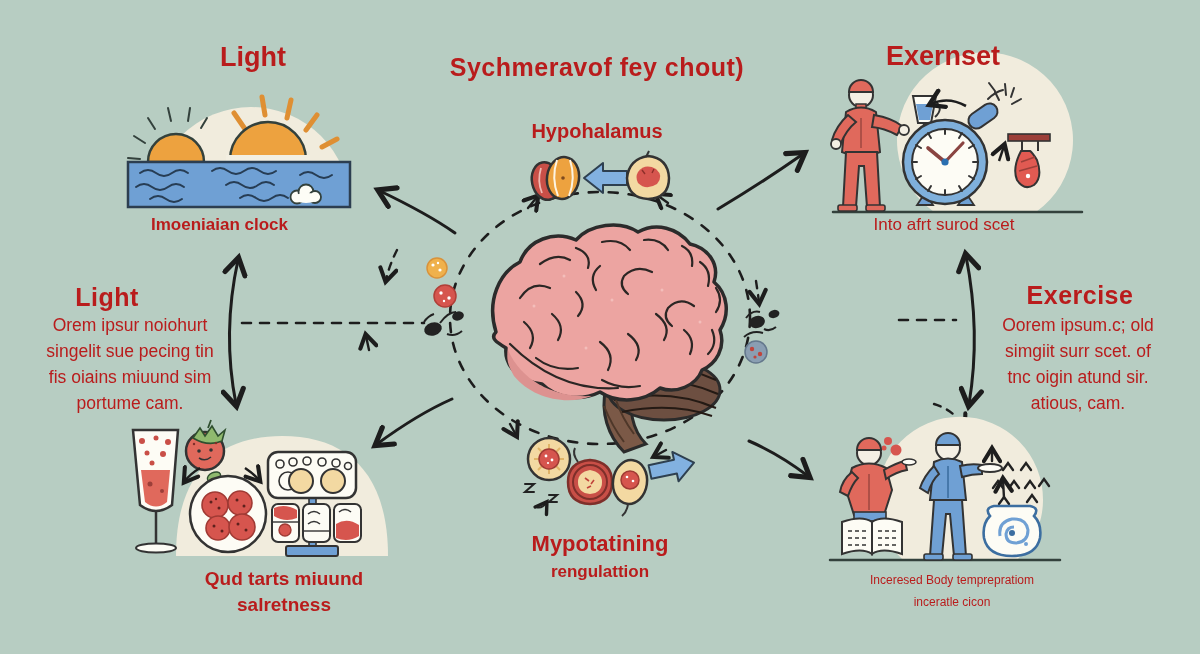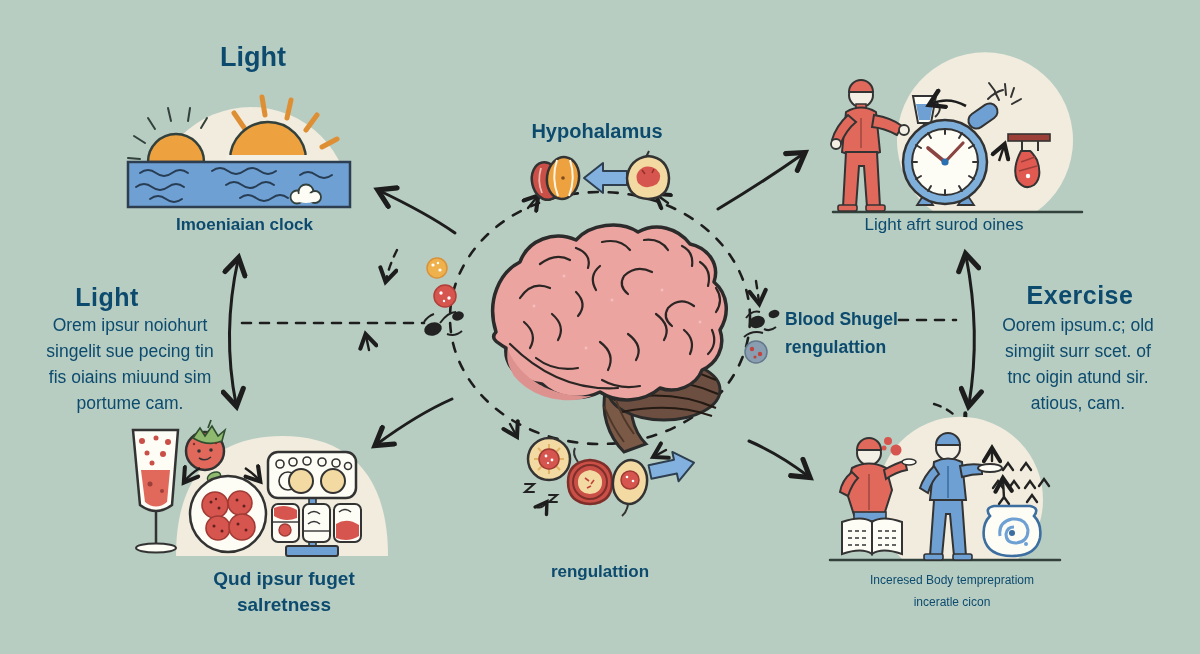--- a/index.html
+++ b/index.html
@@ -1,19 +1,19 @@
 <!DOCTYPE html>
 <html><head>
 <meta charset="utf-8">
 <style>
   html,body{margin:0;padding:0;background:#9eb4aa;}
   #canvas{position:relative;width:1200px;height:654px;background:#b7cdc2;overflow:hidden;
           font-family:"Liberation Sans",sans-serif;}
   #art{position:absolute;left:0;top:0;}
-  .txt{position:absolute;color:#0c4a6e;white-space:pre-line;line-height:1.3;}
+  .txt{position:absolute;color:#b91c1c;white-space:pre-line;line-height:1.3;}
   .ctr{transform:translateX(-50%);text-align:center;}
   .h-big{font-size:27px;font-weight:700;}
   .h-title{font-size:25px;font-weight:700;letter-spacing:.5px;}
   .h-sub{font-size:20px;font-weight:700;}
   .cap-b{font-size:17px;font-weight:700;}
   .cap{font-size:17px;font-weight:500;}
   .body-txt{font-size:17.5px;font-weight:500;line-height:26px;}
   .lbl{font-size:17.5px;font-weight:700;line-height:28px;}
 </style>
 </head>
@@ -425,37 +425,38 @@
     <g>
       <path d="M990 516 Q984 508 994 506 L1030 506 Q1040 508 1034 516 Q1042 524 1040 538 Q1036 556 1012 556 Q988 556 984 538 Q982 524 990 516 Z" fill="#fdfcf5" stroke="#3c6ea0" stroke-width="2.6"></path>
       <path d="M1000 536 Q998 522 1012 519 Q1026 518 1028 530 Q1028 542 1016 543 Q1006 543 1006 534 Q1007 527 1014 527" fill="none" stroke="#6fa0d4" stroke-width="3"></path>
       <circle cx="1012" cy="533" r="3" fill="#3c6ea0"></circle>
       <circle cx="1026" cy="544" r="2" fill="#6fa0d4"></circle>
     </g>
   </g>
 </svg>
 
   <div class="txt ctr h-big" style="left:253px;top:40px;">Light</div>
+  <div class="txt ctr h-title" style="left:597px;top:51px;">Sychmeravof fey chout)</div>
   <div class="txt ctr h-sub" style="left:597px;top:118px;">Hypohalamus</div>
-  <div class="txt ctr cap-b" style="left:240px;top:214px;padding-left:9px;">Imoeniaian clock</div>
-  <div class="txt ctr cap" style="left:944px;top:214px;">Light afrt surod oines</div>
+  <div class="txt ctr h-big" style="left:943px;top:39px;">Exernset</div>
+  <div class="txt ctr cap-b" style="left:215px;top:214px;padding-left:9px;">Imoeniaian clock</div>
+  <div class="txt ctr cap" style="left:944px;top:214px;">Into afrt surod scet</div>
 
   <div class="txt ctr h-title" style="left:107px;top:281px;">Light</div>
   <div class="txt ctr body-txt" style="left:130px;top:312px;width:230px;">Orem ipsur noiohurt
 singelit sue pecing tin
 fis oiains miuund sim
 portume cam.</div>
   <div class="txt ctr h-title" style="left:1080px;top:279px;">Exercise</div>
   <div class="txt ctr body-txt" style="left:1078px;top:312px;width:220px;">Oorem ipsum.c; old
 simgiit surr scet. of
 tnc oigin atund sir.
 atious, cam.</div>
 
-  <div class="txt lbl" style="left:785px;top:305px;width:160px;">Blood Shugel
-rengulattion</div>
-
-  <div class="txt ctr" style="left:284px;top:566px;font-size:19px;font-weight:700;line-height:26px;">Qud ipsur fuget
+
+  <div class="txt ctr" style="left:284px;top:566px;font-size:19px;font-weight:700;line-height:26px;">Qud tarts miuund
 salretness</div>
+  <div class="txt ctr" style="left:600px;top:530px;font-size:22px;font-weight:700;">Mypotatining</div>
   <div class="txt ctr" style="left:600px;top:561px;font-size:17px;font-weight:600;">rengulattion</div>
   <div class="txt ctr" style="left:952px;top:569px;font-size:12px;font-weight:500;line-height:22px;">Inceresed Body temprepratiom
 inceratle cicon</div>
 
 </div>
 
 </body></html>

